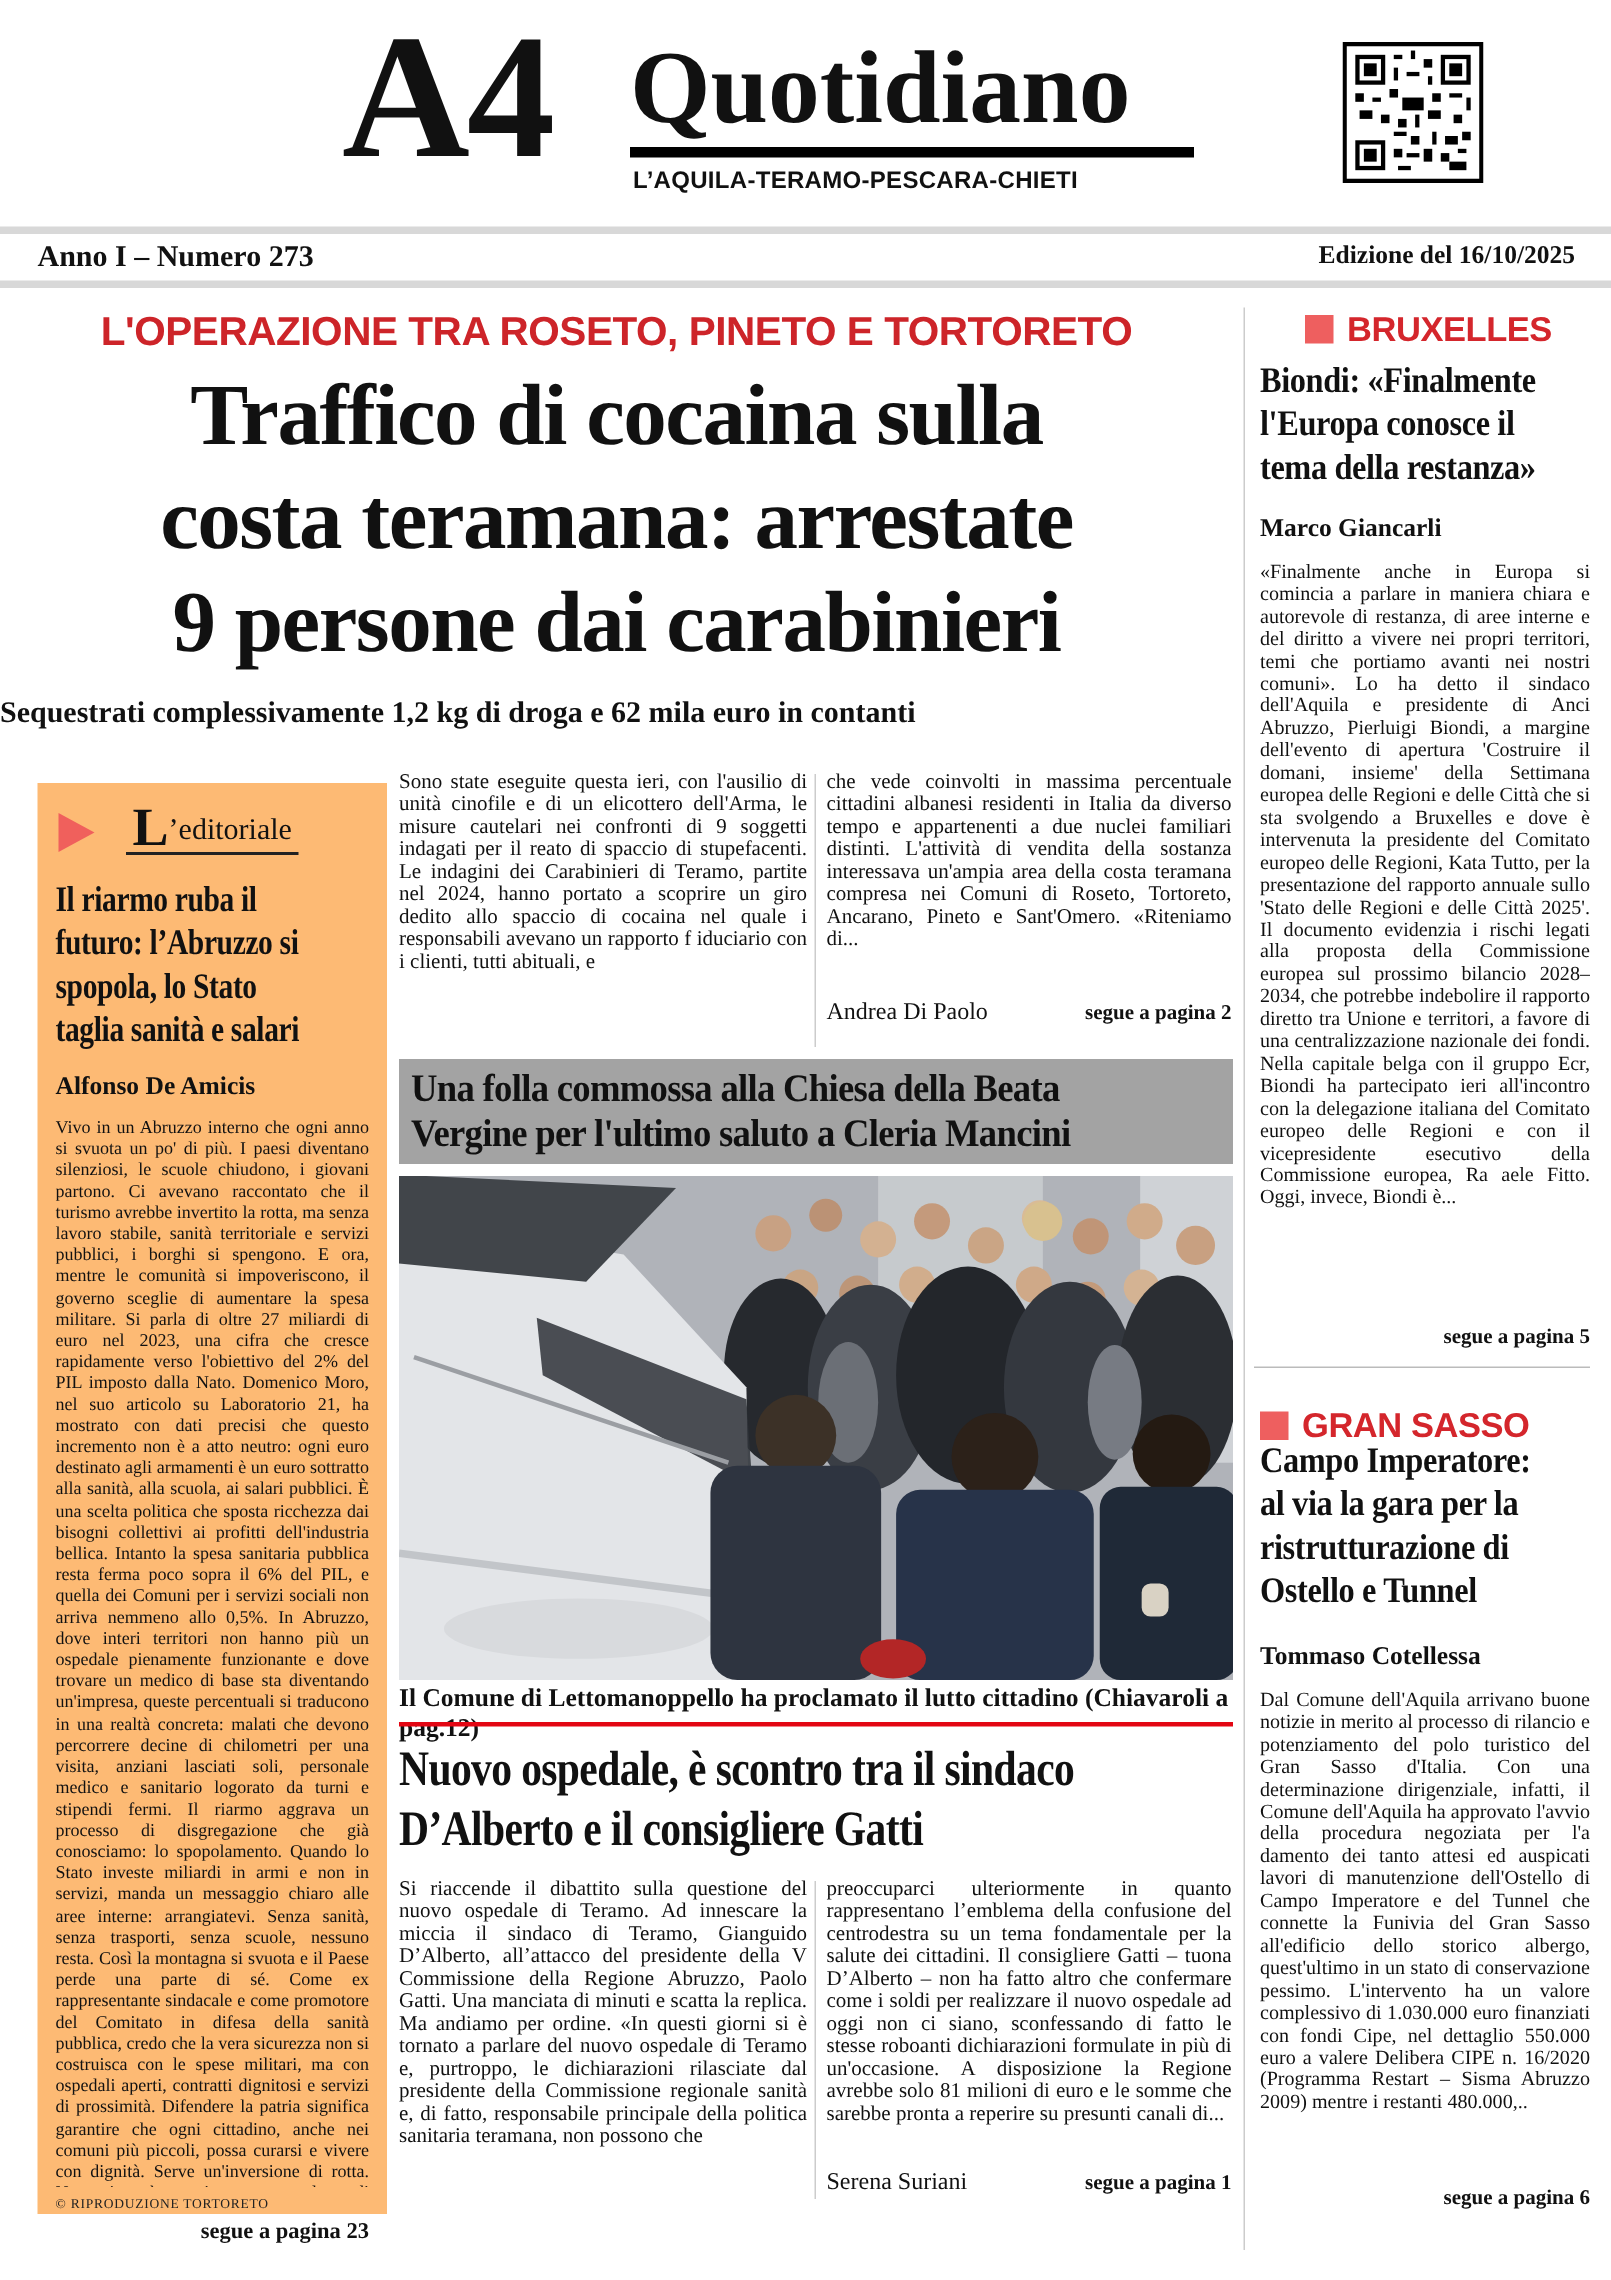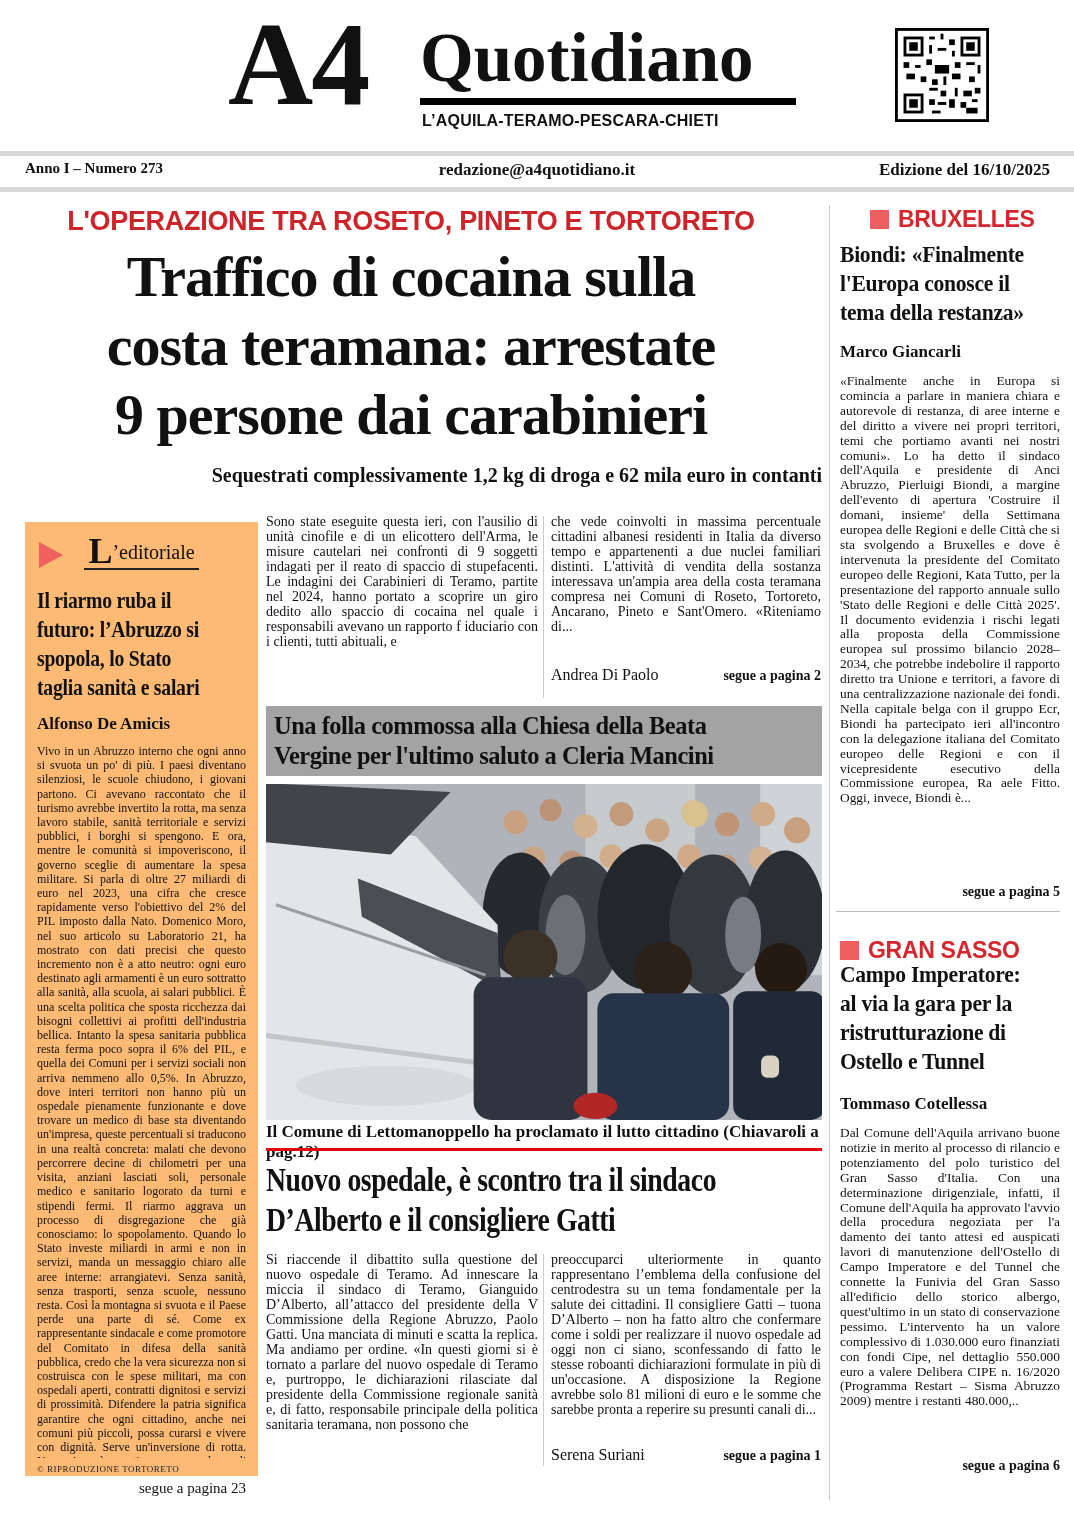--- a/index.html
+++ b/index.html
@@ -13,32 +13,32 @@
   .logo-name { position:absolute; left:420px; top:24px; font-size:69px; line-height:1;
                font-weight:700; letter-spacing:0px; }
   .logo-rule { position:absolute; left:420px; top:98px; width:376px; height:7px; background:#000; }
   .logo-subtitle { position:absolute; left:422px; top:112px; font-family:"Liberation Sans",sans-serif;
                    font-weight:700; font-size:16px; letter-spacing:0.2px; }
   .qr { position:absolute; left:895px; top:28px; width:94px; height:94px; }
 
   
   .bar { position:absolute; left:0; width:1074px; height:5px; background:#d8d8d8; }
   .bar-top { top:151px; } .bar-bottom { top:187px; }
-  .info-left { position:absolute; left:25px; top:160px; font-size:15px; font-weight:700; }
+  .info-left { position:absolute; left:25px; top:160px; font-size:20px; font-weight:700; }
   .info-center { position:absolute; left:0; top:160px; width:1074px; text-align:center; font-size:17px; font-weight:700; }
   .info-right { position:absolute; right:24px; top:160px; font-size:17px; font-weight:700; }
 
   
   .kicker { position:absolute; left:0; top:206px; width:822px; text-align:center;
             font-family:"Liberation Sans",sans-serif; font-weight:700; font-size:27px;
             color:#cd2429; letter-spacing:-0.3px; }
   .lead-headline { position:absolute; left:0; top:242px; width:822px; text-align:center;
                    font-size:58px; font-weight:700; line-height:69px; letter-spacing:-1px;
                    white-space:pre-line; }
-  .lead-subhead { position:absolute; left:0; top:464px; width:822px; text-align:right;
+  .lead-subhead { position:absolute; left:0; top:464px; width:822px; text-align:left;
                   font-size:20px; font-weight:700; }
   .bodytext { font-size:14px; line-height:15px; text-align:justify; overflow:hidden; }
   .lead-col1 { position:absolute; left:266px; top:514px; width:272px; height:186px; }
   .lead-col2 { position:absolute; left:551px; top:514px; width:270px; height:150px; }
   .byline-row { position:absolute; display:flex; align-items:baseline; }
   .byline { font-weight:400; font-size:16px; }
   .segue { font-weight:700; font-size:14px; margin-left:auto; }
   .lead-byline { left:551px; top:666px; width:270px; }
 
   .vline { position:absolute; width:1px; background:#cccccc; }
@@ -96,21 +96,21 @@
   .edit-label { width:fit-content; margin:2px auto 0 auto; border-bottom:2px solid #222; padding:0 4px 2px 4px; }
   .edit-label .big { font-size:36px; font-weight:700; line-height:30px; vertical-align:-4px; }
   .edit-label .small { font-size:20px; }
   .edit-title { margin-top:16px; font-size:24px; font-weight:700; line-height:29px;
                 letter-spacing:-0.3px; white-space:pre-line; width:260px;
                 transform:scaleX(0.82); transform-origin:left top; }
   .edit-author { margin-top:12px; font-size:17px; font-weight:700; }
   .edit-body { margin-top:10px; font-size:12px; line-height:14.2px; text-align:justify;
                max-height:714px; overflow:hidden; }
   .edit-copy { margin-top:6px; font-size:9px; letter-spacing:0.5px; color:#222; }
-  .edit-segue { margin-top:6px; text-align:right; font-weight:400; font-size:15px; }
+  .edit-segue { margin-top:6px; text-align:right; font-weight:700; font-size:15px; }
 </style>
 </head>
 <body>
 
 <div class="page">
 
   <header>
     <div class="logo-a4">A4</div>
     <div class="logo-name">Quotidiano</div>
     <div class="logo-rule"></div>
@@ -164,21 +164,20 @@
             <rect x="27" y="25" width="2" height="1"></rect>
             <rect x="25" y="28" width="4" height="2"></rect>
           <rect x="13" y="29" width="3" height="1"></rect>
         </g>
       </svg>
     </div>
   </header>
 
   <div class="bar bar-top"></div>
   <div class="info-left">Anno I – Numero 273</div>
-  <div class="info-center">redazione@a4quotidiano.it</div>
   <div class="info-right">Edizione del 16/10/2025</div>
   <div class="bar bar-bottom"></div>
 
   <article>
     <div class="kicker">L'OPERAZIONE TRA ROSETO, PINETO E TORTORETO</div>
     <h1 class="lead-headline">Traffico di cocaina sulla
 costa teramana: arrestate
 9 persone dai carabinieri</h1>
     <div class="lead-subhead">Sequestrati complessivamente 1,2 kg di droga e 62 mila euro in contanti</div>
     <div class="bodytext lead-col1">Sono state eseguite questa ieri, con l'ausilio di unità cinofile e di un elicottero dell'Arma, le misure cautelari nei confronti di 9 soggetti indagati per il reato di spaccio di stupefacenti. Le indagini dei Carabinieri di Teramo, partite nel 2024, hanno portato a scoprire un giro dedito allo spaccio di cocaina nel quale i responsabili avevano un rapporto f iduciario con i clienti, tutti abituali, e</div>

